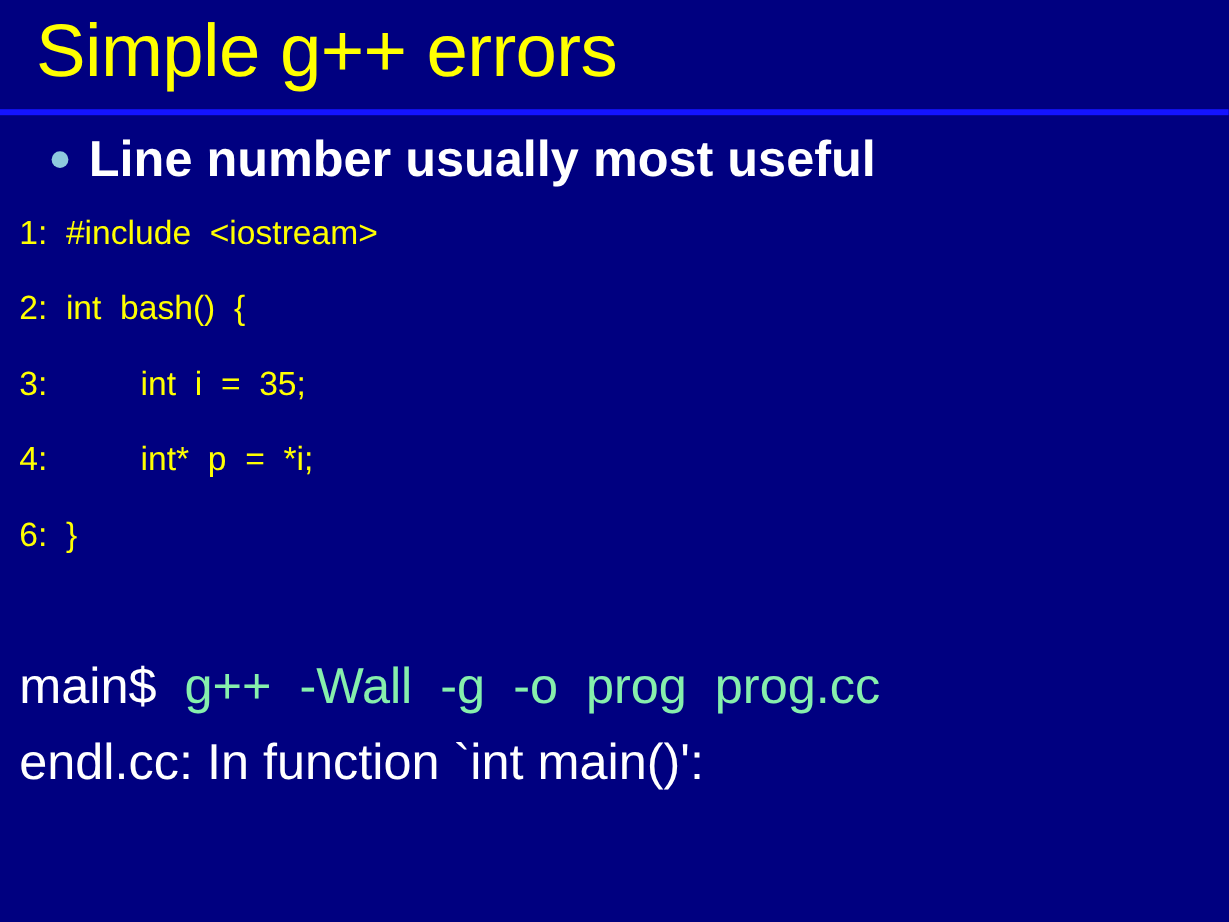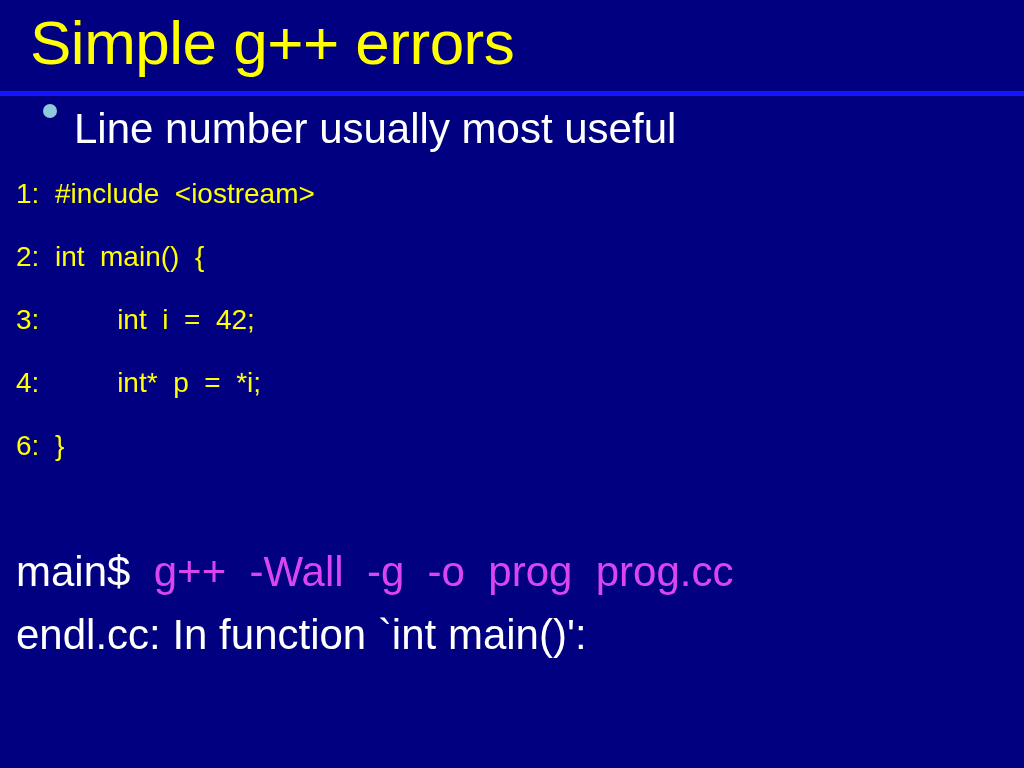--- a/index.html
+++ b/index.html
@@ -59,20 +59,22 @@
     height: 672px;
   }
 
   .bullet-row {
     position: absolute;
     left: 16px;
     top: 8px;
     width: 990px;
     height: 58px;
     display: flex;
+    align-items: center;
+    font-weight: bold;
   }
   .bullet-dot {
     width: 14px;
     height: 14px;
     border-radius: 50%;
     background: #8ec9de;
     flex: 0 0 auto;
     margin-right: 17px;
     margin-left: 27px;
   }
@@ -107,21 +109,21 @@
     width: 1008px;
   }
   .term-line {
     height: 63px;
     line-height: 63px;
     font-size: 42px;
     white-space: pre;
     color: #ffffff;
   }
   .tk-white { color: #ffffff; }
-  .tk-yellow { color: #d946ef; text-align: right; }
+  .tk-yellow { color: #86efac; text-align: right; }
 </style>
 </head>
 <body>
 
 <div class="slide">
 
   <div class="title-area">
     <h1 class="slide-title">Simple g++ errors</h1>
   </div>
   <div class="title-rule"></div>
@@ -130,23 +132,23 @@
 
     <div class="bullet-row">
       <span class="bullet-dot"></span>
       <span class="bullet-text">Line number usually most useful</span>
     </div>
 
     <div class="code-list">
 
       <div class="code-line"><span class="lineno">1:</span><span>  #include  &lt;iostream&gt;</span></div>
 
-      <div class="code-line"><span class="lineno">2:</span><span>  int  main()  {</span></div>
+      <div class="code-line"><span class="lineno">2:</span><span>  int  bash()  {</span></div>
 
-      <div class="code-line"><span class="lineno">3:</span><span>          int  i  =  42;</span></div>
+      <div class="code-line"><span class="lineno">3:</span><span>          int  i  =  35;</span></div>
 
       <div class="code-line"><span class="lineno">4:</span><span>          int*  p  =  *i;</span></div>
 
 
       <div class="code-line"><span class="lineno">6:</span><span>  }</span></div>
 
     </div>
 
     <div class="term-list">
 

